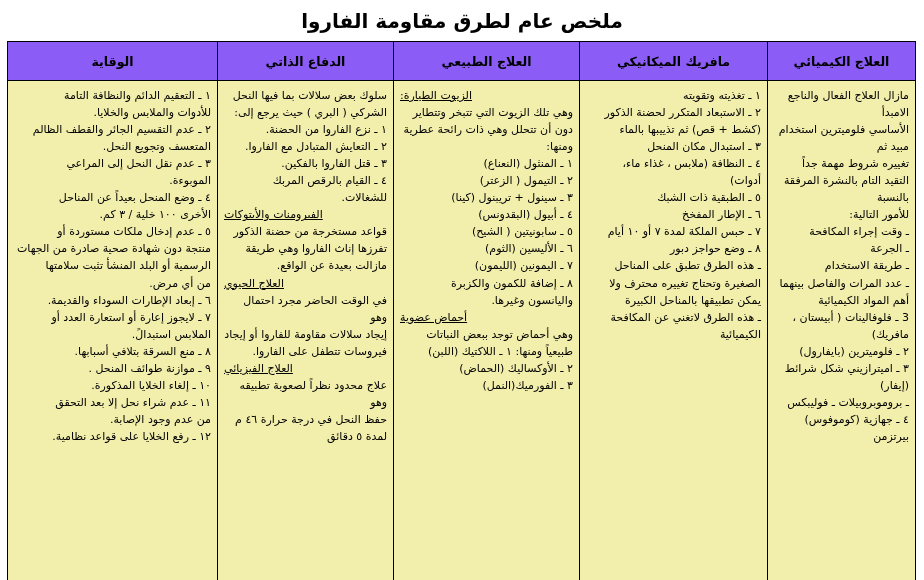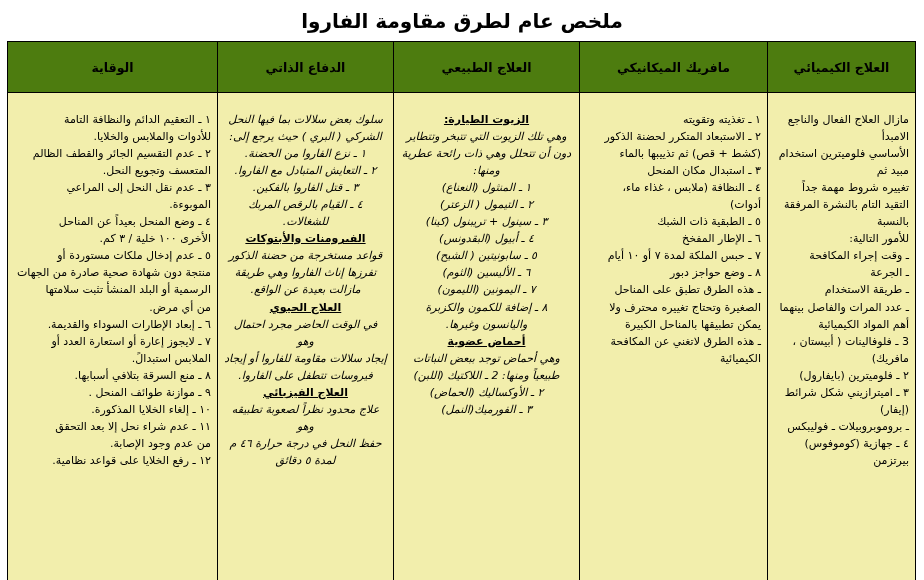--- a/index.html
+++ b/index.html
@@ -31,54 +31,51 @@
     padding: 0 8px 0 8px;
     box-sizing: border-box;
   }
   table.summary {
     width: 908px;
     border-collapse: collapse;
     table-layout: fixed;
     border: 1px solid #000;
   }
   table.summary th {
-    background: #4d7c0f;
+    background: #8b5cf6;
     border: 1px solid #000;
     font-size: 12.5px;
     font-weight: bold;
     height: 22px;
-    padding: 14px 3px;
+    padding: 8px 3px;
     text-align: center;
     vertical-align: middle;
   }
   table.summary td {
     background: #f2eeac;
     border: 1px solid #000;
     vertical-align: top;
     padding: 6px 6px 8px 6px;
     font-size: 11px;
     line-height: 1.55;
     height: 490px;
   }
   .cell-inner {
     display: block;
-    margin-top: 12px;
   }
   .line {
     display: block;
     white-space: pre-wrap;
   }
   .line.center {
-    text-align: center;
-    font-style: italic;
   }
   .line.under {
     text-decoration: underline;
-    text-align: center;
-    font-weight: bold;
+    text-align: left;
+    font-weight: normal;
   }
   
   col.c1 { width: 148px; }  
   col.c2 { width: 188px; }  
   col.c3 { width: 186px; }  
   col.c4 { width: 176px; }  
   col.c5 { width: 210px; }  
 </style>
 </head>
 <body>
@@ -155,21 +152,21 @@
                 <span class="line center">٢ ـ التيمول ( الزعتر)</span>
                 <span class="line center">٣ ـ سينول + تريبنول (كينا)</span>
                 <span class="line center">٤ ـ أبيول (البقدونس)</span>
                 <span class="line center">٥ ـ سابونيتين ( الشيح)</span>
                 <span class="line center">٦ ـ الأليسين (الثوم)</span>
                 <span class="line center">٧ ـ اليمونين (الليمون)</span>
                 <span class="line center">٨ ـ إضافة للكمون والكزبرة</span>
                 <span class="line center">واليانسون وغيرها.</span>
                 <span class="line under">أحماض عضوية</span>
                 <span class="line center">وهي أحماض توجد ببعض النباتات</span>
-                <span class="line center">طبيعياً ومنها: 2 ـ اللاكتيك (اللبن)</span>
+                <span class="line center">طبيعياً ومنها: ١ ـ اللاكتيك (اللبن)</span>
                 <span class="line center">٢ ـ الأوكساليك (الحماض)</span>
                 <span class="line center">٣ ـ الفورميك(النمل)</span>
               </span>
           </td>
           <td>
             <span class="cell-inner">
                 <span class="line center">سلوك بعض سلالات بما فيها النحل</span>
                 <span class="line center">الشركي ( البري ) حيث يرجع إلى:</span>
                 <span class="line center">١ ـ نزع الفاروا من الحضنة.</span>
                 <span class="line center">٢ ـ التعايش المتبادل مع الفاروا.</span>

